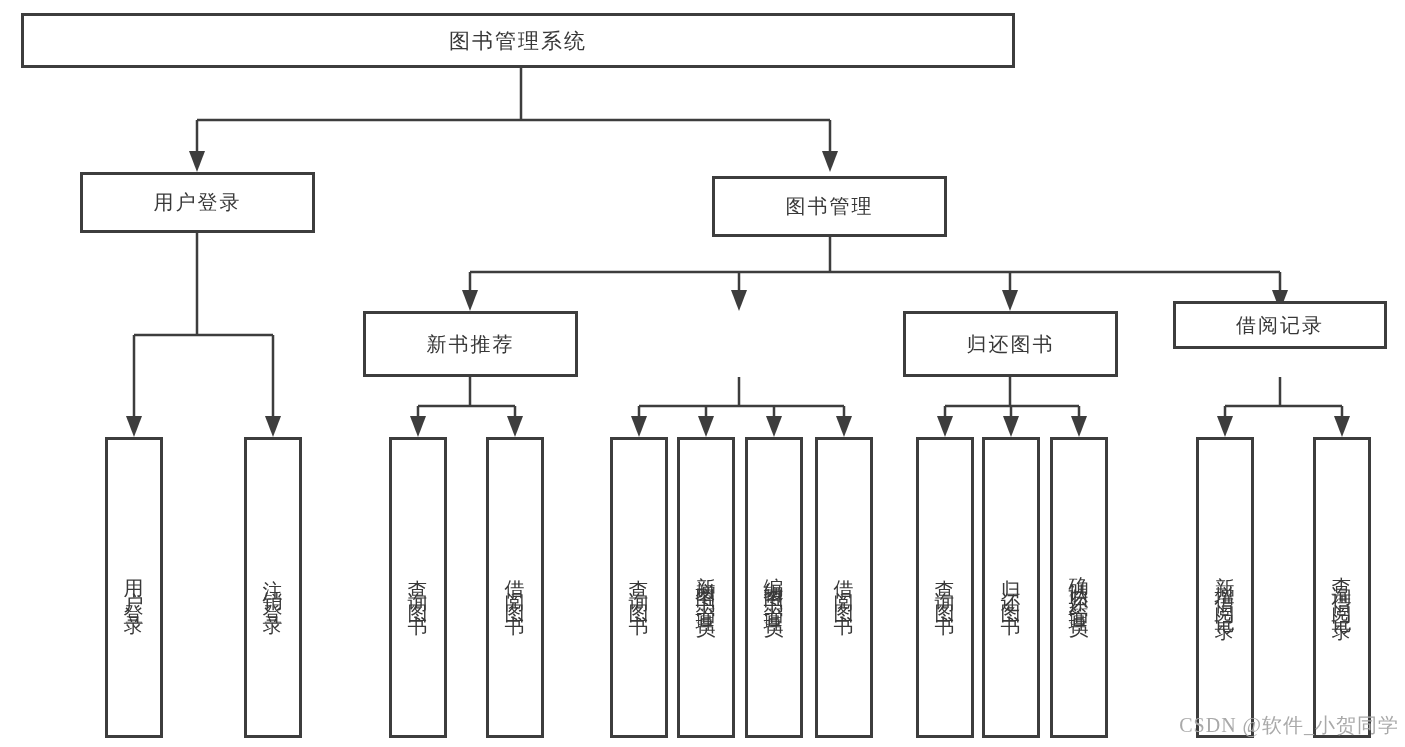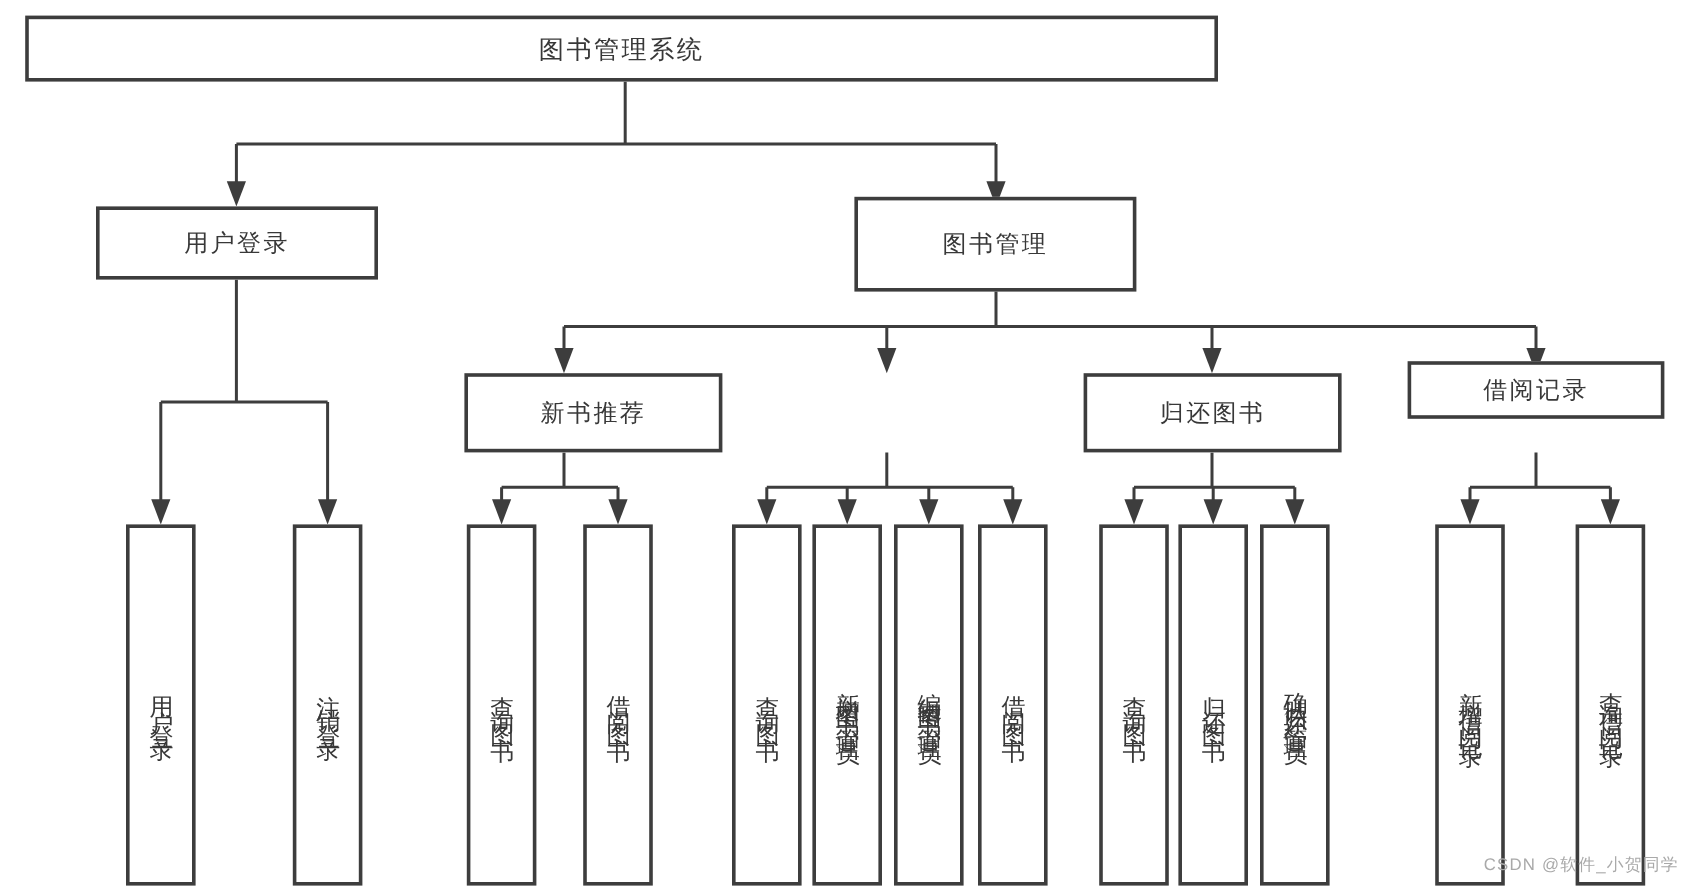--- a/index.html
+++ b/index.html
@@ -6,21 +6,21 @@
     --line:#3d3d3d;
     --text:#383838;
     --wm:#a9a9a9;
     --bg:#ffffff;
   }
   html,body{margin:0;padding:0;background:var(--bg);}
   .stage{
     position:relative;
     width:1405px;height:747px;
     background:var(--bg);
-    font-family:Liberation Sans, sans-serif;
+    font-family:Liberation Serif, serif;
     color:var(--text);
     overflow:hidden;
     border-radius:20px;
   }
   .connectors{position:absolute;left:0;top:0;width:1405px;height:747px;}
   .connectors path{stroke:var(--line);stroke-width:2.5;fill:none;}
   .connectors polygon{fill:var(--line);stroke:none;}
   .box{
     position:absolute;
     box-sizing:border-box;
@@ -39,21 +39,21 @@
     writing-mode:vertical-rl;
     text-orientation:mixed;
     font-size:20px;
     letter-spacing:12px;
     line-height:1;
   }
   .vbox.long{letter-spacing:6px;}
   .watermark{
     position:absolute;
     right:6px;top:712px;
-    font-size:14px;
+    font-size:20px;
     color:var(--wm);
     letter-spacing:1px;
     white-space:nowrap;
   }
 </style>
 </head>
 <body>
 
 <div class="stage">
 
@@ -96,23 +96,23 @@
     <g>
       <path d="M1280 377 V406 M1225 406 H1342 M1225 406 V420 M1342 406 V420"></path>
       <polygon points="1217,416 1233,416 1225,437"></polygon>
       <polygon points="1334,416 1350,416 1342,437"></polygon>
     </g>
   </svg>
 
   <div class="box" style="left:21px;top:13px;width:994px;height:55px;font-size:21px;">图书管理系统</div>
 
   <div class="box" style="left:80px;top:172px;width:235px;height:61px;">用户登录</div>
-  <div class="box" style="left:712px;top:164px;width:235px;height:79px;">图书管理</div>
+  <div class="box" style="left:712px;top:176px;width:235px;height:61px;">图书管理</div>
 
-  <div class="box" style="left:363px;top:311px;width:215px;height:66px;margin-left:24px;">新书推荐</div>
+  <div class="box" style="left:363px;top:311px;width:215px;height:66px;">新书推荐</div>
   <div class="box" style="left:903px;top:311px;width:215px;height:66px;">归还图书</div>
   <div class="box" style="left:1173px;top:301px;width:214px;height:48px;">借阅记录</div>
 
   <div class="vbox" style="left:105px;top:437px;width:58px;height:301px;">用户登录</div>
   <div class="vbox" style="left:244px;top:437px;width:58px;height:301px;">注销登录</div>
 
   <div class="vbox" style="left:389px;top:437px;width:58px;height:301px;">查询图书</div>
   <div class="vbox" style="left:486px;top:437px;width:58px;height:301px;">借阅图书</div>
 
   <div class="vbox" style="left:610px;top:437px;width:58px;height:301px;">查询图书</div>

